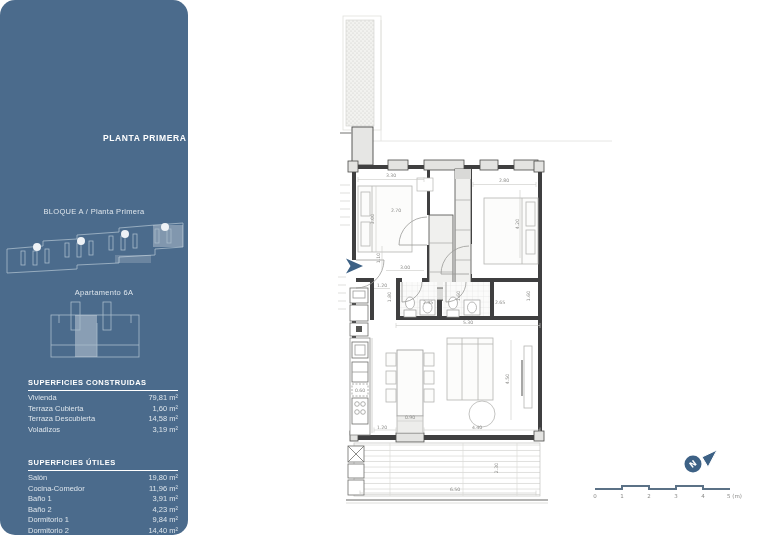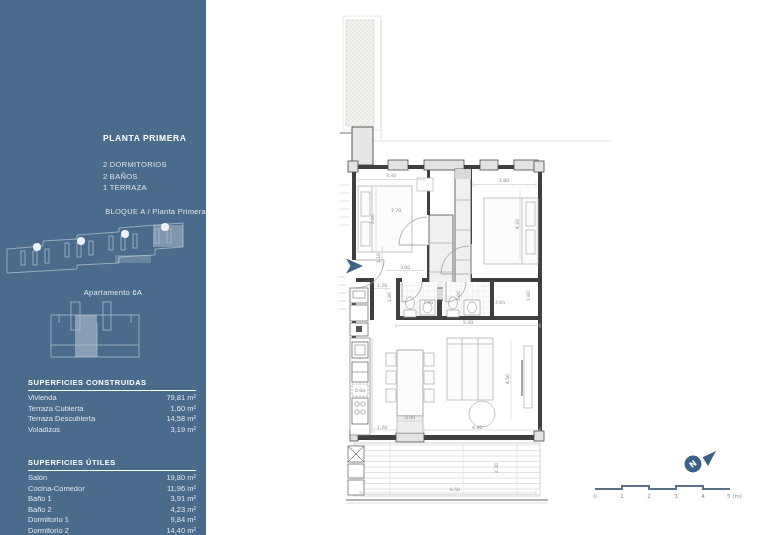--- a/index.html
+++ b/index.html
@@ -1,24 +1,24 @@
 <!DOCTYPE html>
 <html><head>
 <meta charset="utf-8">
 <style>
   html,body{margin:0;padding:0;background:#fff;}
   .page{position:relative;width:770px;height:535px;background:#ffffff;overflow:hidden;
         font-family:"Liberation Sans",sans-serif;}
   
-  .sidebar{position:absolute;left:0;top:0;width:206px;height:535px;background:#4b6b8c;z-index:2;}
+  .sidebar{position:absolute;left:0;top:0;width:188px;height:535px;background:#4b6b8c;z-index:2;border-radius:15px;}
   .sb-title{position:absolute;left:103px;top:133px;color:#ffffff;font-size:8.5px;font-weight:bold;
             letter-spacing:.6px;white-space:nowrap;}
   .sb-features{position:absolute;left:103px;top:159px;color:#dde5ec;font-size:7.5px;line-height:11.5px;
             letter-spacing:.3px;}
-  .sb-block-label{position:absolute;left:0;right:0;top:207px;text-align:right;color:#dde5ec;
+  .sb-block-label{position:absolute;left:0;right:0;top:207px;text-align:center;color:#dde5ec;
             font-size:7.5px;letter-spacing:.3px;}
   .sb-block-sketch{position:absolute;left:3px;top:219px;}
   .sb-apt-label{position:absolute;left:0;right:0;top:288px;text-align:center;color:#dde5ec;
             font-size:7.5px;letter-spacing:.3px;padding-left:20px;}
   .sb-apt-sketch{position:absolute;left:45px;top:299px;}
   .sb-table{position:absolute;left:28px;right:10px;color:#dde5ec;font-size:7.5px;}
   .sb-table.built{top:378px;}
   .sb-table.useful{top:458px;}
   .sb-table h2{margin:0 0 2px 0;font-size:7.5px;font-weight:bold;color:#ffffff;letter-spacing:.5px;
             border-bottom:1px solid #ffffff;padding-bottom:3px;}
@@ -31,25 +31,20 @@
   .sketch{stroke:#a9bccb;stroke-width:.8;fill:none;}
 </style>
 </head>
 <body>
 
 <div class="page">
 
   <aside class="sidebar">
     <div class="sb-title">PLANTA PRIMERA</div>
 
-    <div class="sb-features">
-      <div>2 DORMITORIOS</div>
-      <div>2 BAÑOS</div>
-      <div>1 TERRAZA</div>
-    </div>
 
     <div class="sb-block-label">BLOQUE A / Planta Primera</div>
 
     <svg class="sb-block-sketch" width="184" height="58" viewBox="0 0 184 58">
       <path class="sketch" d="M4,54 L4,30 L40,27 L40,22 L74,20 L74,16 L116,13 L116,9 L152,6 L180,4 L180,28 L152,30 L152,36 L116,38 L116,44 L74,46 L74,50 L40,52 Z"></path>
       <rect x="150" y="6" width="30" height="22" fill="rgba(255,255,255,0.30)" stroke="none"></rect>
       <rect x="112" y="36" width="36" height="8" fill="rgba(255,255,255,0.18)" stroke="none"></rect>
       <g class="sketch">
         <rect x="18" y="32" width="4" height="14"></rect>
           <rect x="30" y="32" width="4" height="14"></rect>

